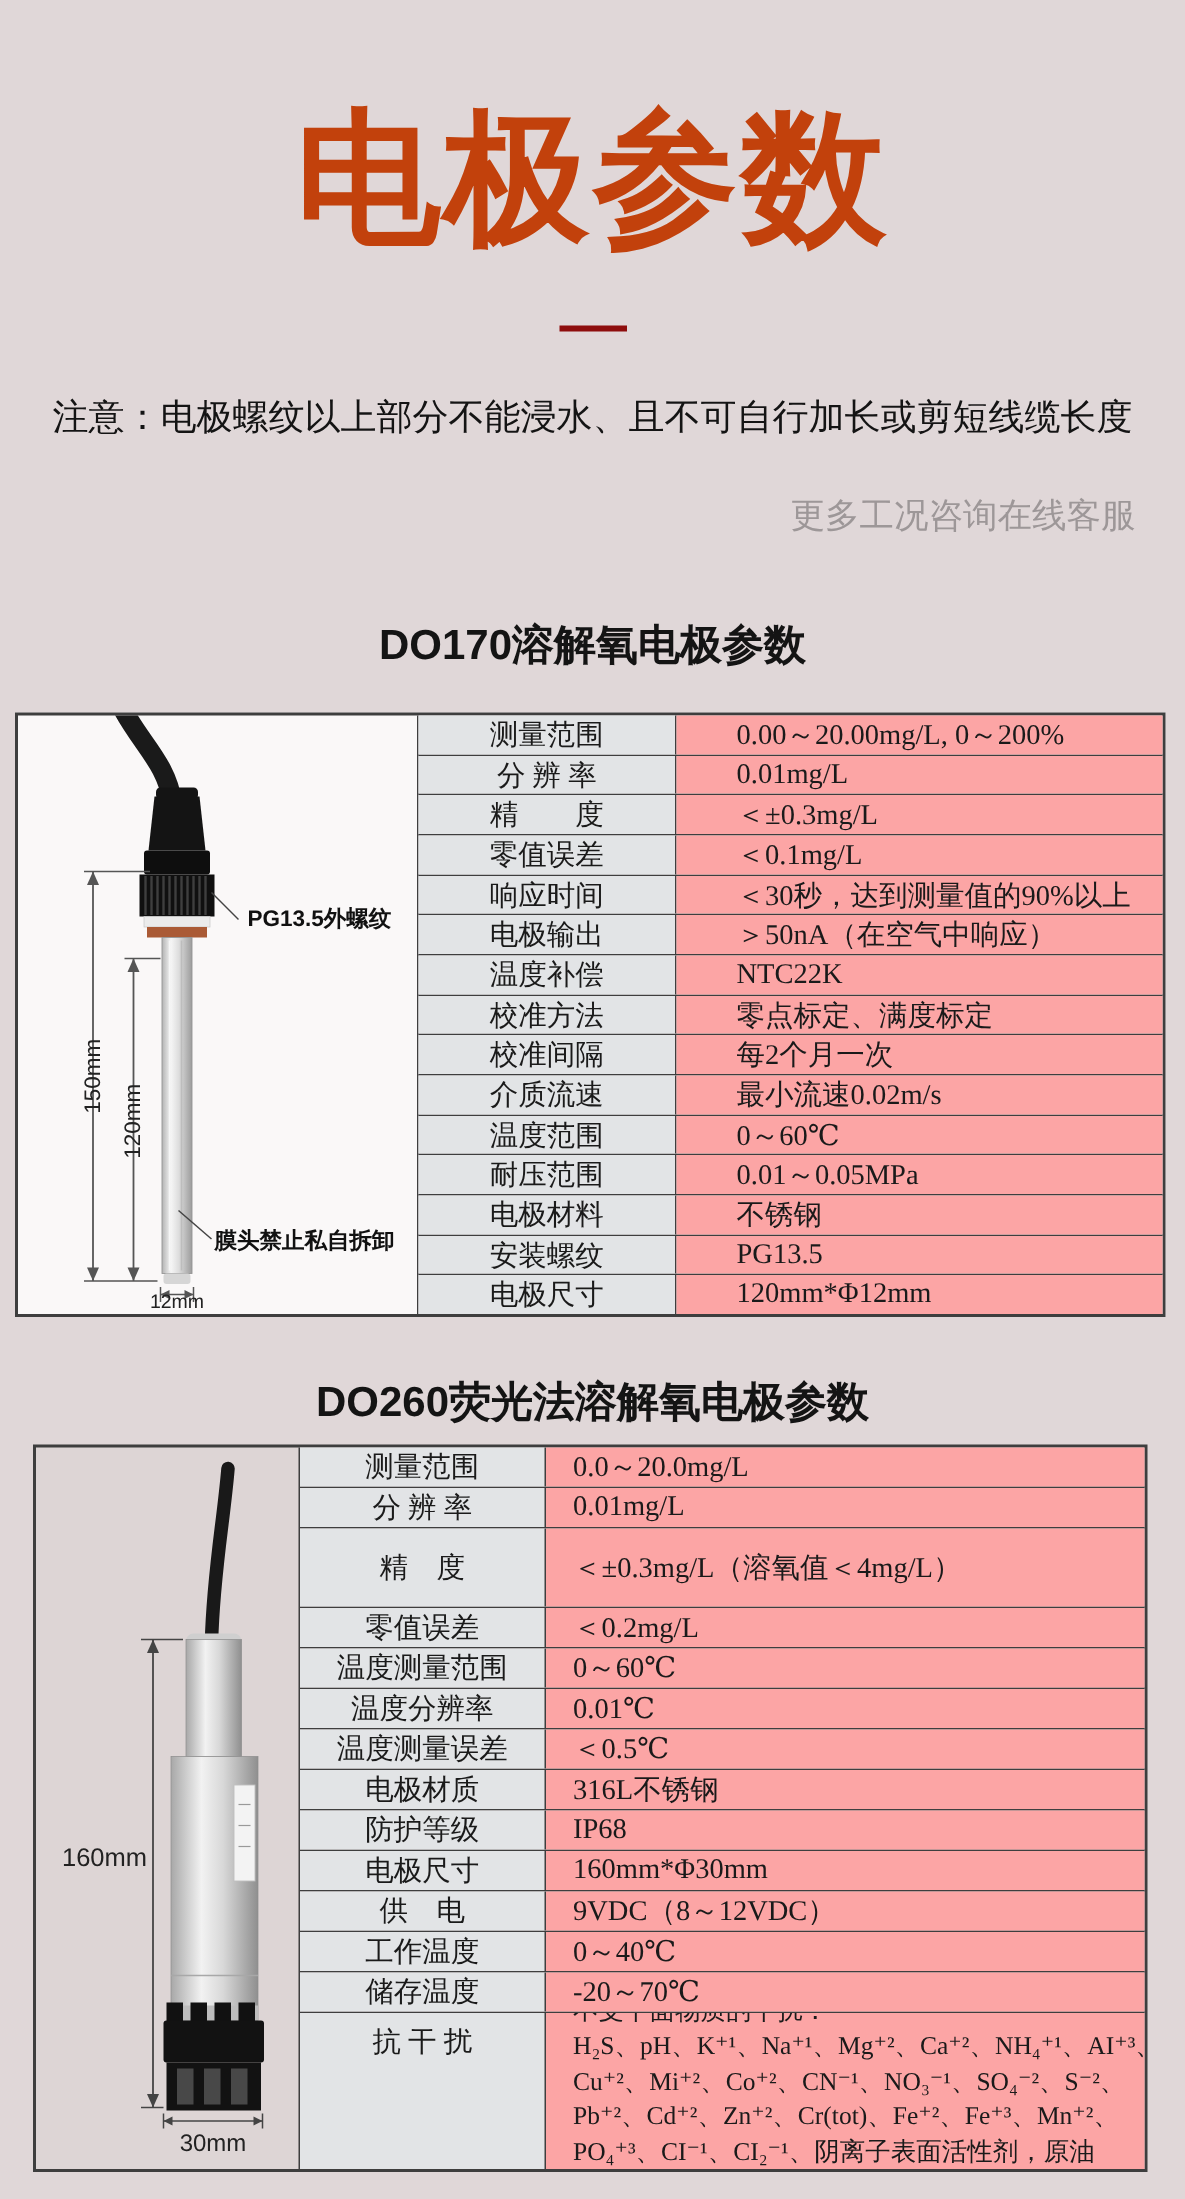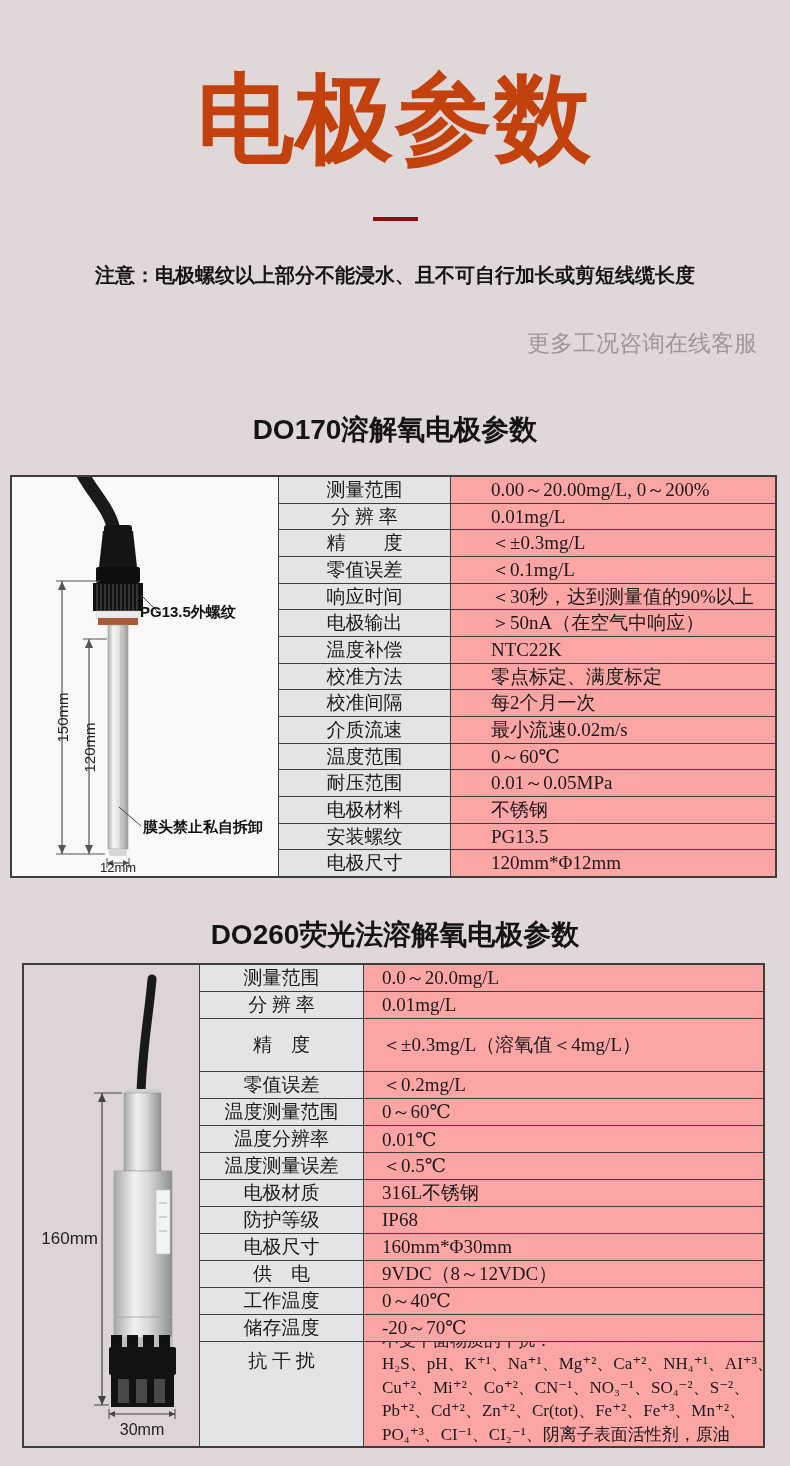--- a/index.html
+++ b/index.html
@@ -2,21 +2,21 @@
 <html><head>
 <meta charset="utf-8">
 <style>
   html,body{margin:0;padding:0}
   .page{position:relative;width:790px;height:1466px;background:#e0d7d8;overflow:hidden;
         font-family:"Liberation Sans","DejaVu Sans",sans-serif}
   .title{position:absolute;top:55px;left:0;width:100%;text-align:center;
          font-size:97px;font-weight:900;color:#c2410c;letter-spacing:2px}
   .dash{position:absolute;left:373px;top:217px;width:45px;height:4px;background:#8e0d0d}
   .note{position:absolute;top:262px;left:0;width:100%;text-align:center;
-        font-weight:bold;font-size:20px;color:#141414}
+        font-weight:normal;font-size:24px;color:#141414}
   .service{position:absolute;top:328px;right:33px;font-size:23px;color:#9d9798}
   .sec-heading{position:absolute;left:0;width:100%;text-align:center;
                font-size:28px;font-weight:bold;color:#141414}
   #h170{top:411px}
   #h260{top:916px}
   .panel{position:absolute;border:2px solid #3e3e3e;box-sizing:border-box}
   #p170{left:10px;top:475px;width:767px;height:403px;background:#faf8f8}
   #p260{left:22px;top:963px;width:743px;height:485px;background:#ddd5d5}
   .diagram{position:absolute;left:0;top:0}
   .dimlbl{position:absolute;font-size:15px;color:#222;text-align:center}
@@ -109,21 +109,21 @@
         <line x1="95" y1="386" x2="117" y2="386"></line>
       </g>
       <polygon points="101,383 101,389 95,386" fill="#555"></polygon>
       <polygon points="111,383 111,389 117,386" fill="#555"></polygon>
       <line x1="129" y1="118" x2="147" y2="136" stroke="#444" stroke-width="1"></line>
       <line x1="107" y1="330" x2="129" y2="349" stroke="#444" stroke-width="1"></line>
     </svg>
     <div class="dimlbl rot" style="left:20px;top:232px;width:60px">150mm</div>
     <div class="dimlbl rot" style="left:47px;top:262px;width:60px">120mm</div>
     <div class="dimlbl" style="left:84px;top:383px;width:44px;font-size:13px">12mm</div>
-    <div class="calloutlbl" style="left:128px;top:126px">PG13.5外螺纹</div>
+    <div class="calloutlbl" style="left:153px;top:126px">PG13.5外螺纹</div>
     <div class="calloutlbl" style="left:131px;top:341px">膜头禁止私自拆卸</div>
 
     <div class="spec-table" id="t170">
       <div class="row">
           <div class="lc">测量范围</div>
           <div class="vc">0.00～20.00mg/L, 0～200%</div>
         </div>
       <div class="row">
           <div class="lc">分 辨 率</div>
           <div class="vc">0.01mg/L</div>

